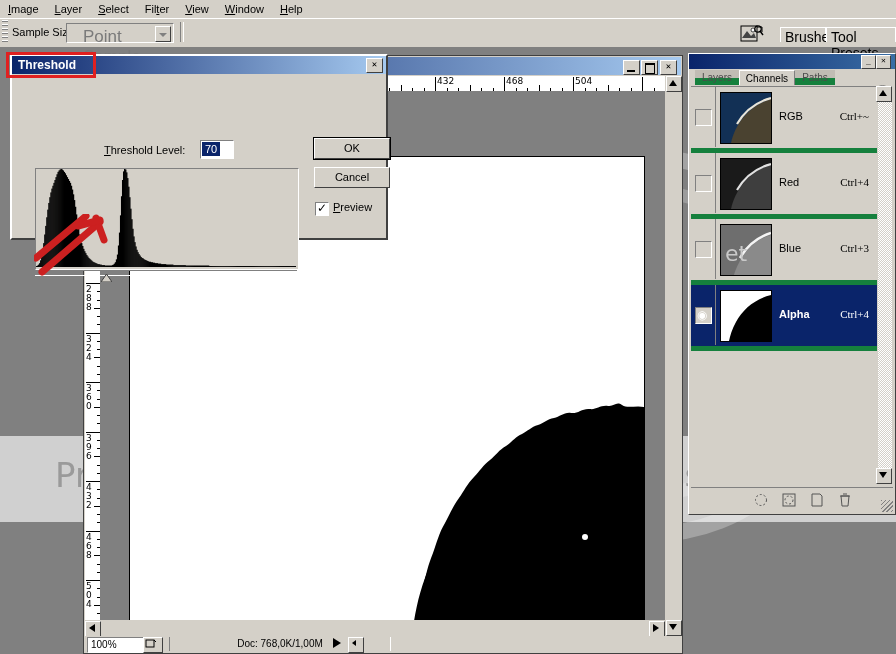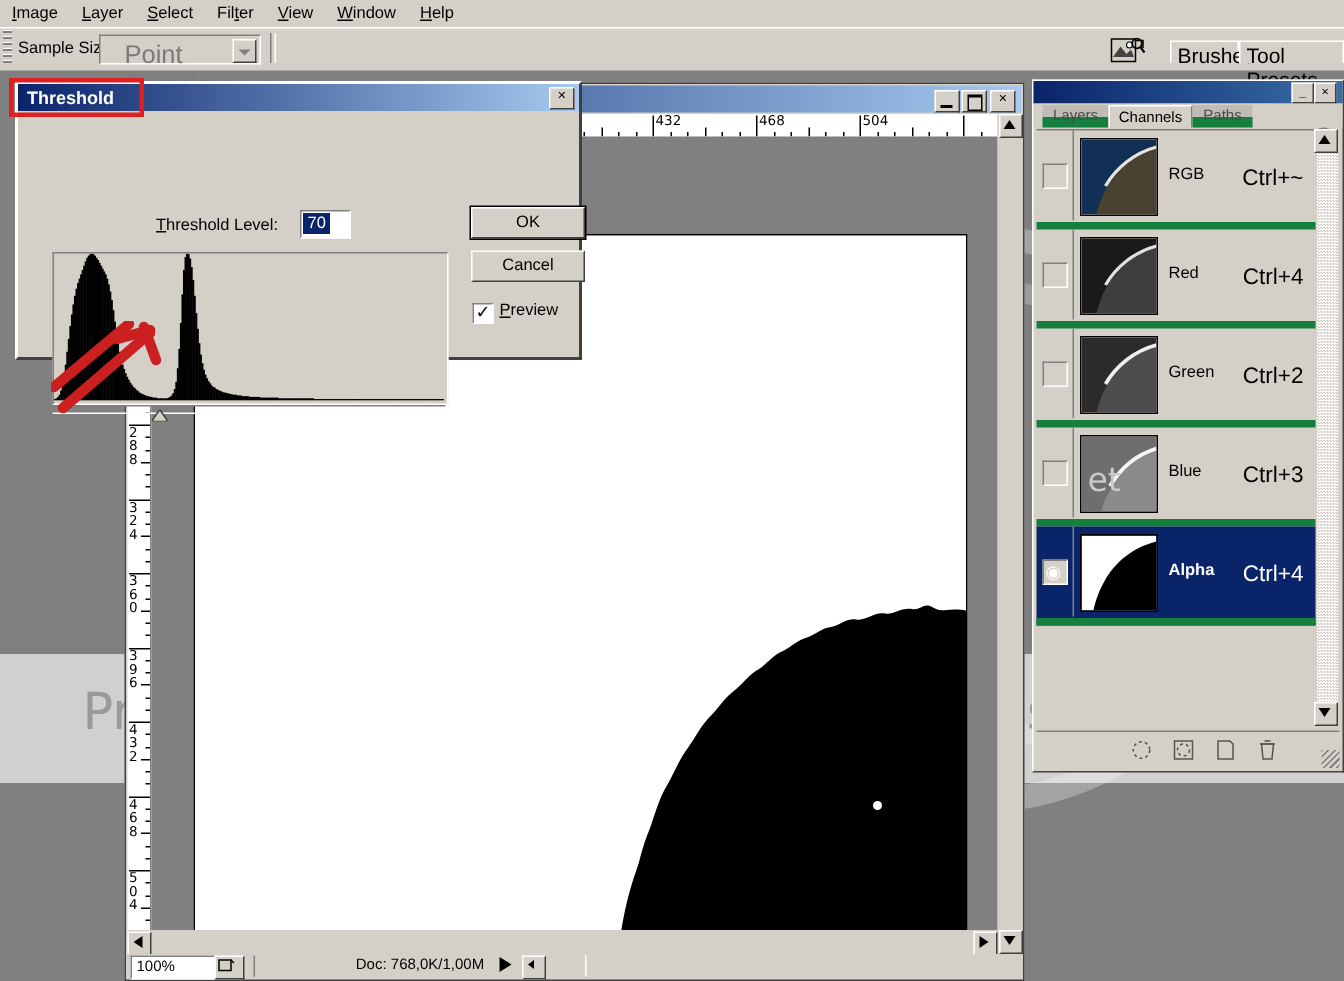--- a/index.html
+++ b/index.html
@@ -168,21 +168,21 @@
      border-top:1px solid #808080;}
   .chrow{position:relative;height:61px;border-bottom:5px solid #15803d;}
   .chrow.sel{background:#0a246a;color:#fff;}
   .eyecell{position:absolute;left:0;top:0;width:24px;height:60px;
      border-right:1px solid #808080;}
   .eyebox{position:absolute;left:4px;top:22px;width:15px;height:15px;background:#d4d0c8;
      border:1px solid #808080;border-right-color:#fff;border-bottom-color:#fff;}
   .eyeglyph{position:absolute;left:1px;top:0px;font-size:12px;line-height:14px;}
   .thumb{position:absolute;left:29px;top:5px;width:50px;height:50px;border:1px solid #000;overflow:hidden;}
   .chname{position:absolute;left:88px;top:23px;font-size:11px;}
-  .chkey{position:absolute;right:8px;top:23px;font-size:15px;}
+  .chkey{position:absolute;right:8px;top:23px;font-size:11px;font-family:Liberation Serif, serif;}
   #chpal-scroll{position:absolute;right:3px;top:32px;width:14px;height:396px;
      background:repeating-conic-gradient(#d4d0c8 0% 25%, #ffffff 0% 50%) 0 0/2px 2px;}
   #chpal-scrollup{position:absolute;right:3px;top:32px;width:14px;height:14px;background:#d4d0c8;
      border:1px solid #fff;border-right-color:#404040;border-bottom-color:#404040;}
   #chpal-scrolldn{position:absolute;right:3px;top:414px;width:14px;height:14px;background:#d4d0c8;
      border:1px solid #fff;border-right-color:#404040;border-bottom-color:#404040;}
   #chpal-bottom{position:absolute;left:2px;bottom:2px;width:202px;height:24px;
      border-top:1px solid #808080;}
   .botbtn{position:absolute;top:4px;width:16px;height:16px;}
   #chpal-resize{position:absolute;right:2px;bottom:2px;width:12px;height:12px;
@@ -789,32 +789,20 @@
             <path d="M50 5 C35 9 23 19 16 31" stroke="#e0e0e0" stroke-width="2.2" fill="none"></path>
           </svg></div>
         <div class="chname" style="">Red</div>
         <div class="chkey">Ctrl+4</div>
       </div>
       <div class="chrow">
         <div class="eyecell">
           <div class="eyebox"></div>
         </div>
         <div class="thumb"><svg width="50" height="50" viewBox="0 0 50 50">
-            <rect width="50" height="50" fill="#2b2b2b"></rect>
-            <path d="M50 6 C36 10 24 20 17 32 C13 39 11 45 10 50 L50 50 Z" fill="#4d4d4d"></path>
-            <path d="M50 5 C35 9 23 19 16 31" stroke="#f0f0f0" stroke-width="2.4" fill="none"></path>
-          </svg></div>
-        <div class="chname" style="">Green</div>
-        <div class="chkey">Ctrl+2</div>
-      </div>
-      <div class="chrow">
-        <div class="eyecell">
-          <div class="eyebox"></div>
-        </div>
-        <div class="thumb"><svg width="50" height="50" viewBox="0 0 50 50">
             <rect width="50" height="50" fill="#6e6e6e"></rect>
             <path d="M50 10 C38 13 27 22 20 34 C16 41 14 46 13 50 L50 50 Z" fill="#8a8a8a"></path>
             <path d="M50 8 C37 12 26 21 19 33" stroke="#f4f4f4" stroke-width="2.6" fill="none"></path>
             <text x="4" y="36" font-family="DejaVu Sans" font-size="22" fill="#c9c9c9">et</text>
           </svg></div>
         <div class="chname" style="">Blue</div>
         <div class="chkey">Ctrl+3</div>
       </div>
       <div class="chrow sel">
         <div class="eyecell">

